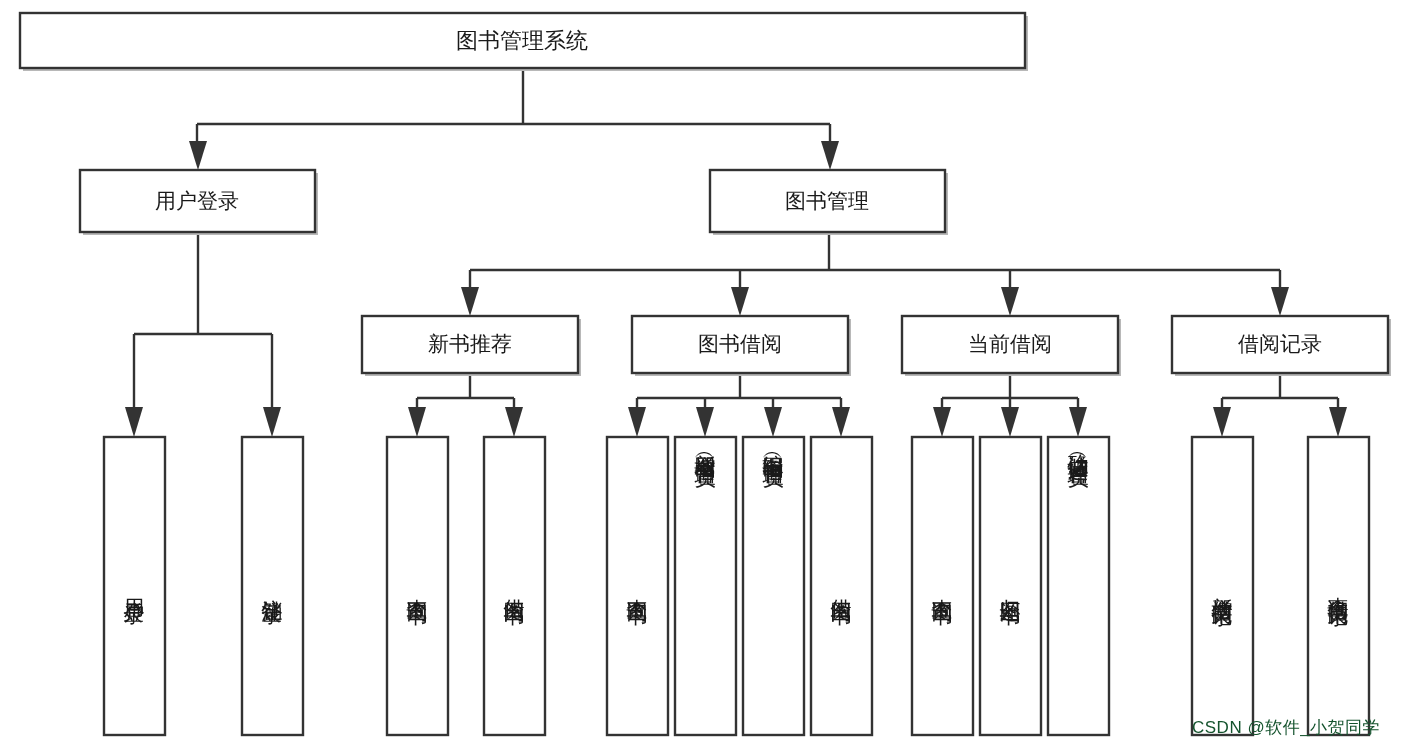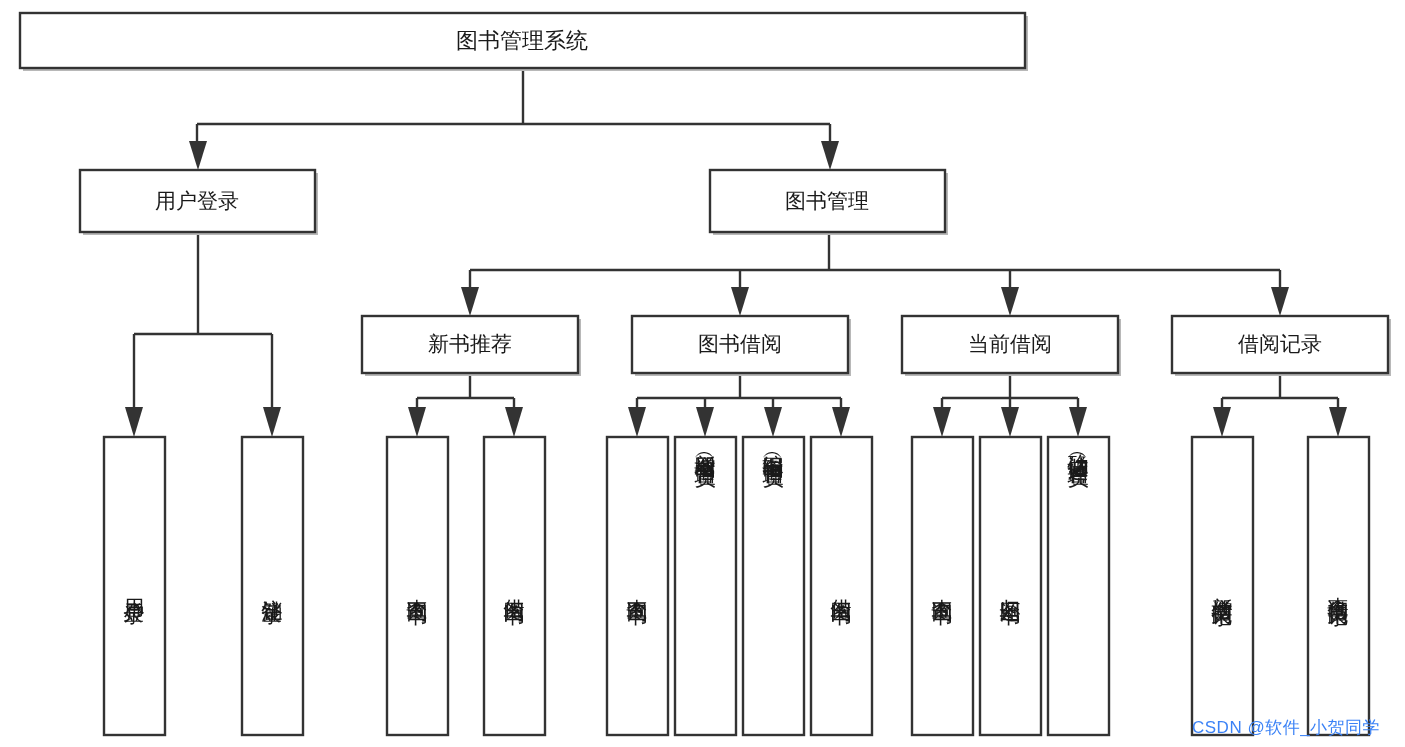--- a/index.html
+++ b/index.html
@@ -69,21 +69,21 @@
     display: flex;
     align-items: center;
     justify-content: center;
     white-space: nowrap;
     pointer-events: none;
   }
   .watermark {
     position: absolute;
     font-family: "Liberation Sans", sans-serif;
     font-size: 17px;
-    color: #3b82f6;
+    color: #14532d;
     white-space: nowrap;
     letter-spacing: 0.5px;
   }
 </style>
 </head>
 <body>
 
 <div id="diagram-root">
 
   <svg id="flow" viewBox="0 0 1405 747">

